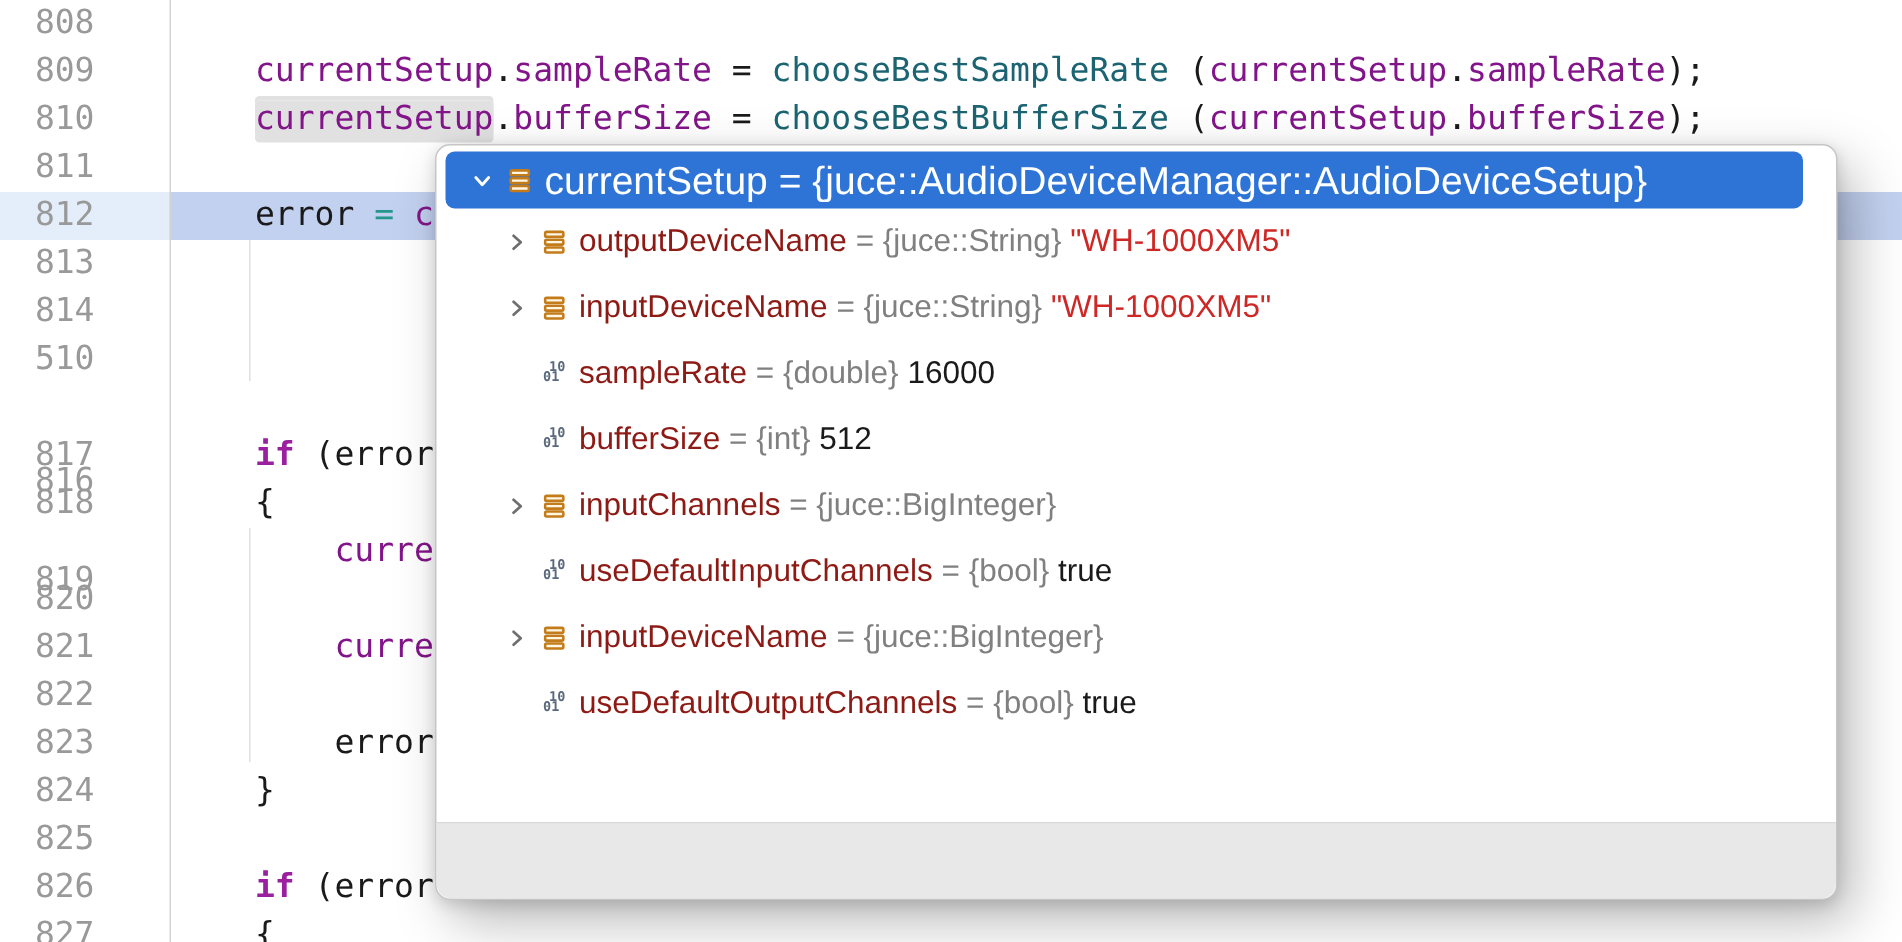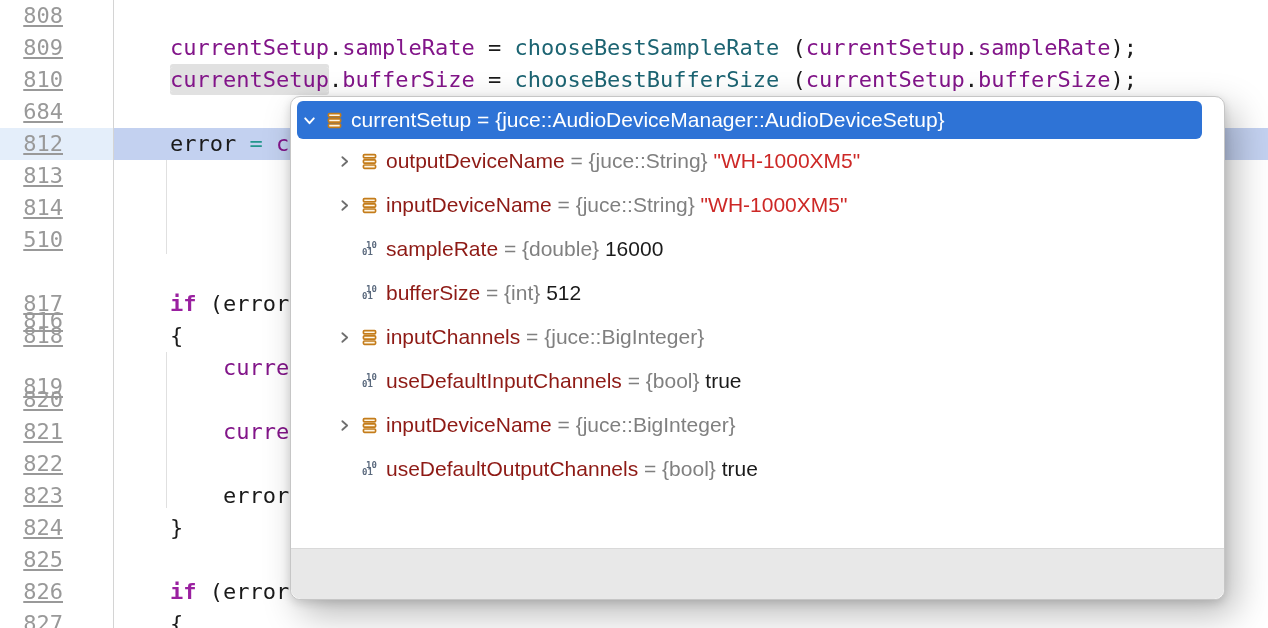--- a/index.html
+++ b/index.html
@@ -7,37 +7,37 @@
           font-family:"DejaVu Sans Mono",monospace;}
 
   
   .exec-hl-gutter{position:absolute;left:0;top:128px;width:113px;height:32px;background:var(--gutter-highlight);}
   .exec-hl-code{position:absolute;left:113px;top:128px;width:1155px;height:32px;background:var(--line-highlight);}
   .gutter-sep{position:absolute;left:113px;top:0;width:1px;height:628px;background:#d4d4d4;}
   .indent-guide{position:absolute;left:166px;width:1px;background:#e0e0e0;}
   .guide-1{top:160px;height:94px;}
   .guide-2{top:352px;height:156px;}
   .line-number{position:absolute;left:0;width:63px;height:32px;line-height:32px;
-               text-align:right;font-size:22px;color:var(--line-number-gray);text-decoration:underline;}
+               text-align:right;font-size:22px;color:var(--line-number-gray);}
   .code-line{position:absolute;height:32px;line-height:32px;font-size:22px;color:#1a1a1a;white-space:pre;}
   .tok-plain{color:#1a1a1a;}
   .tok-field{color:var(--field-purple);}
   .tok-func{color:var(--func-teal);text-align:right;}
   .tok-kw{color:var(--keyword-magenta);font-weight:bold;}
   .tok-opcall{color:var(--opcall-teal);}
   .tok-hl{background:var(--token-highlight);border-radius:3px;box-shadow:0 3px 0 var(--token-highlight),0 -3px 0 var(--token-highlight);}
 
   
   .debug-popup{position:absolute;left:290px;top:96px;width:935px;height:504px;box-sizing:border-box;
                background:#ffffff;border:1px solid #c6c6c6;border-radius:10px;overflow:hidden;
                box-shadow:10px 14px 36px rgba(0,0,0,0.28),0 3px 10px rgba(0,0,0,0.14);
                font-family:"Liberation Sans",sans-serif;}
   .popup-header{position:absolute;left:6px;top:4px;width:905px;height:38px;box-sizing:border-box;
                 background:var(--selection-blue);border-radius:6px;display:flex;align-items:center;
-                gap:7px;padding-left:3px;color:#ffffff;font-size:21px;white-space:pre;cursor:default;}
+                gap:7px;padding-left:15px;color:#ffffff;font-size:26px;white-space:pre;cursor:default;}
   .popup-rows{position:absolute;left:0;top:42px;width:100%;}
   .popup-row{height:44px;display:flex;align-items:center;gap:7px;padding-left:44px;font-size:21px;
              white-space:pre;cursor:default;}
   .chev-cell{width:18px;min-width:18px;display:flex;justify-content:center;align-items:center;}
   .icon-cell{width:19px;min-width:19px;display:flex;justify-content:center;align-items:center;text-align:center;}
   .var-name{color:var(--name-maroon);}
   .var-type{color:var(--type-gray);}
   .var-value{color:#1a1a1a;}
   .var-value.kind-string{color:var(--string-red);}
   .popup-header .var-name,.popup-header .var-type{color:#ffffff;}
@@ -53,21 +53,21 @@
 
 <div class="screen">
   <div class="exec-hl-gutter"></div>
   <div class="exec-hl-code"></div>
   <div class="indent-guide guide-1"></div>
   <div class="indent-guide guide-2"></div>
   <div class="gutter">
       <div class="line-number" style="top: 0px;">808</div>
       <div class="line-number" style="top: 32px;">809</div>
       <div class="line-number" style="top: 64px;">810</div>
-      <div class="line-number" style="top: 96px;">684</div>
+      <div class="line-number" style="top: 96px;">811</div>
       <div class="line-number" style="top: 128px;">812</div>
       <div class="line-number" style="top: 160px;">813</div>
       <div class="line-number" style="top: 192px;">814</div>
       <div class="line-number" style="top: 224px;">510</div>
       <div class="line-number" style="top: 270px; margin-top: 35px;">816</div>
       <div class="line-number" style="top: 288px;">817</div>
       <div class="line-number" style="top: 320px;">818</div>
       <div class="line-number" style="top: 371px;">819</div>
       <div class="line-number" style="top: 384px;">820</div>
       <div class="line-number" style="top: 416px;">821</div>

